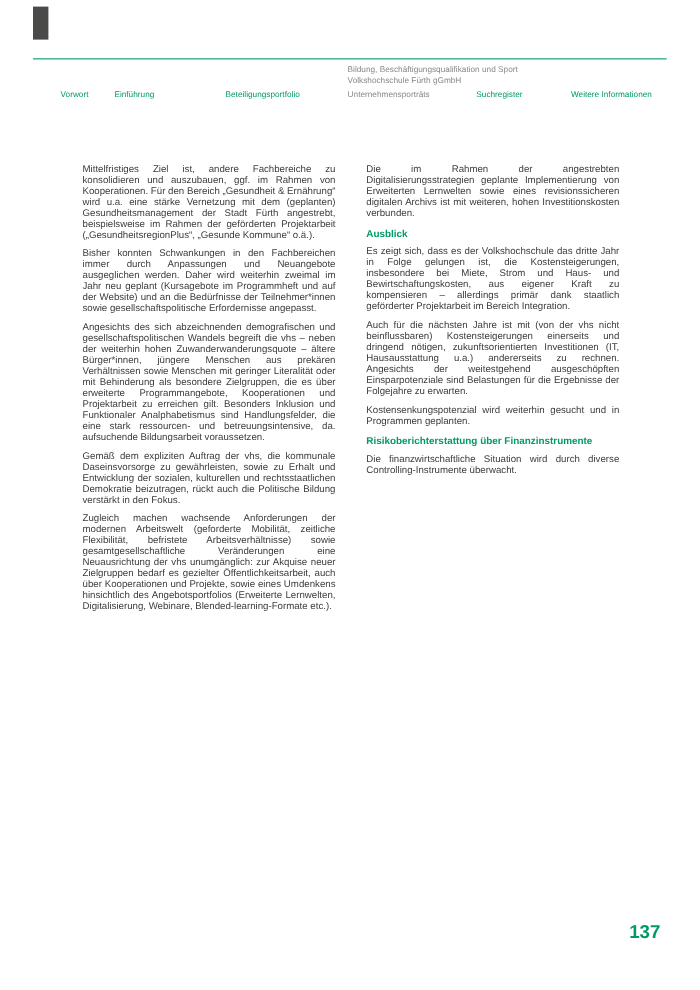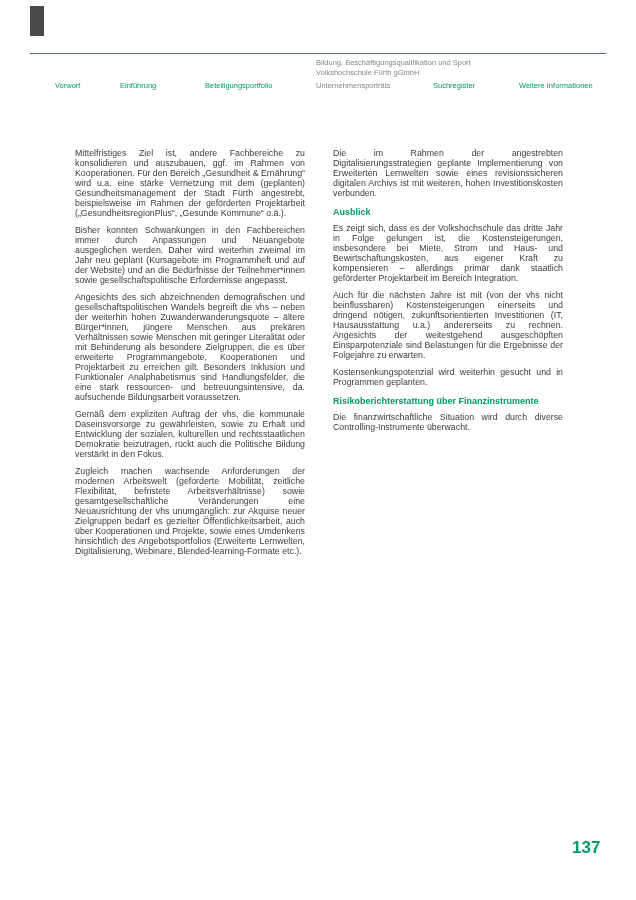--- a/index.html
+++ b/index.html
@@ -90,21 +90,21 @@
 </style>
 </head>
 <body>
 
 <div class="page">
 
   <div class="corner-mark"></div>
 
   <div class="nav">
     <span class="nav-item" style="left:55px">Vorwort</span>
-    <span class="nav-item" style="left:120px">Einführung</span>
+    <span class="nav-item" style="left:104px">Einführung</span>
     <span class="nav-item" style="left:205px">Beteiligungsportfolio</span>
     <span class="nav-item active" style="left:316px">Unternehmensporträts</span>
     <span class="nav-item" style="left:433px">Suchregister</span>
     <span class="nav-item" style="left:519px">Weitere Informationen</span>
   </div>
 
   <div class="rule"></div>
 
   <div class="breadcrumb">
     <div>Bildung, Beschäftigungsqualifikation und Sport</div>

